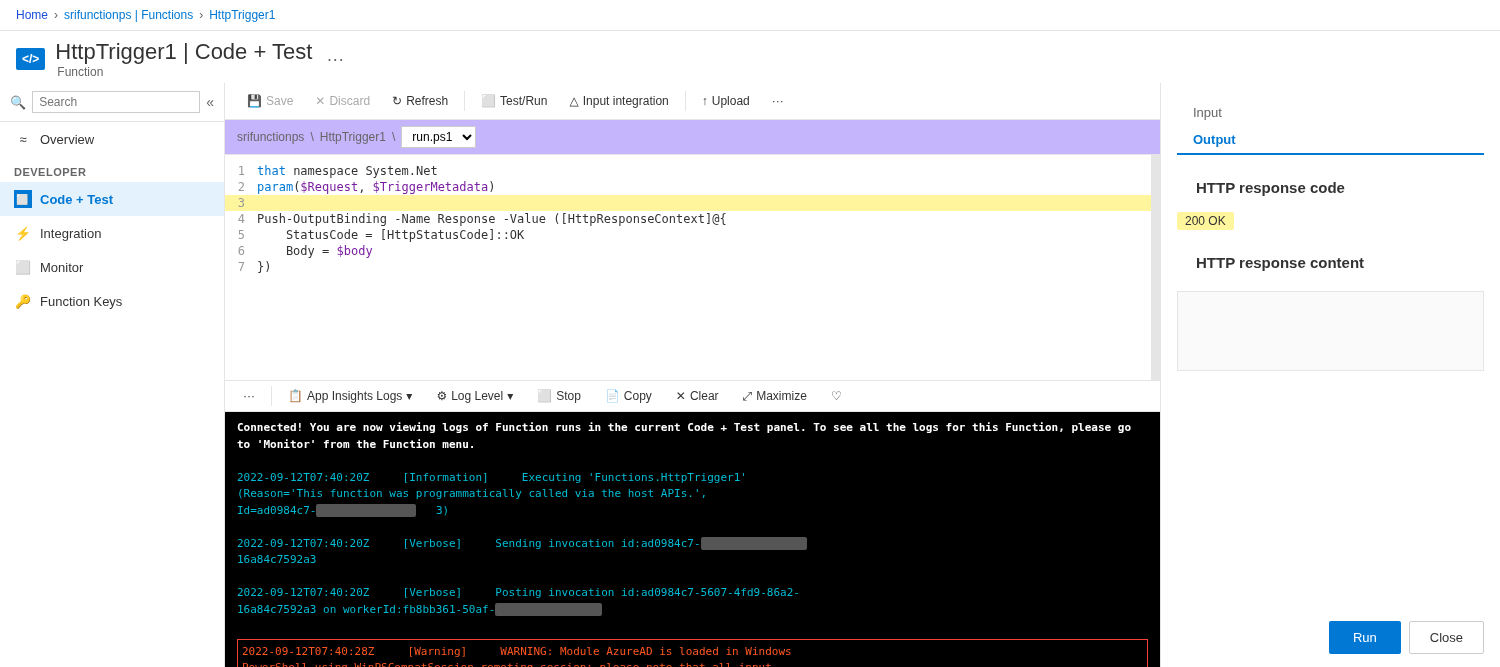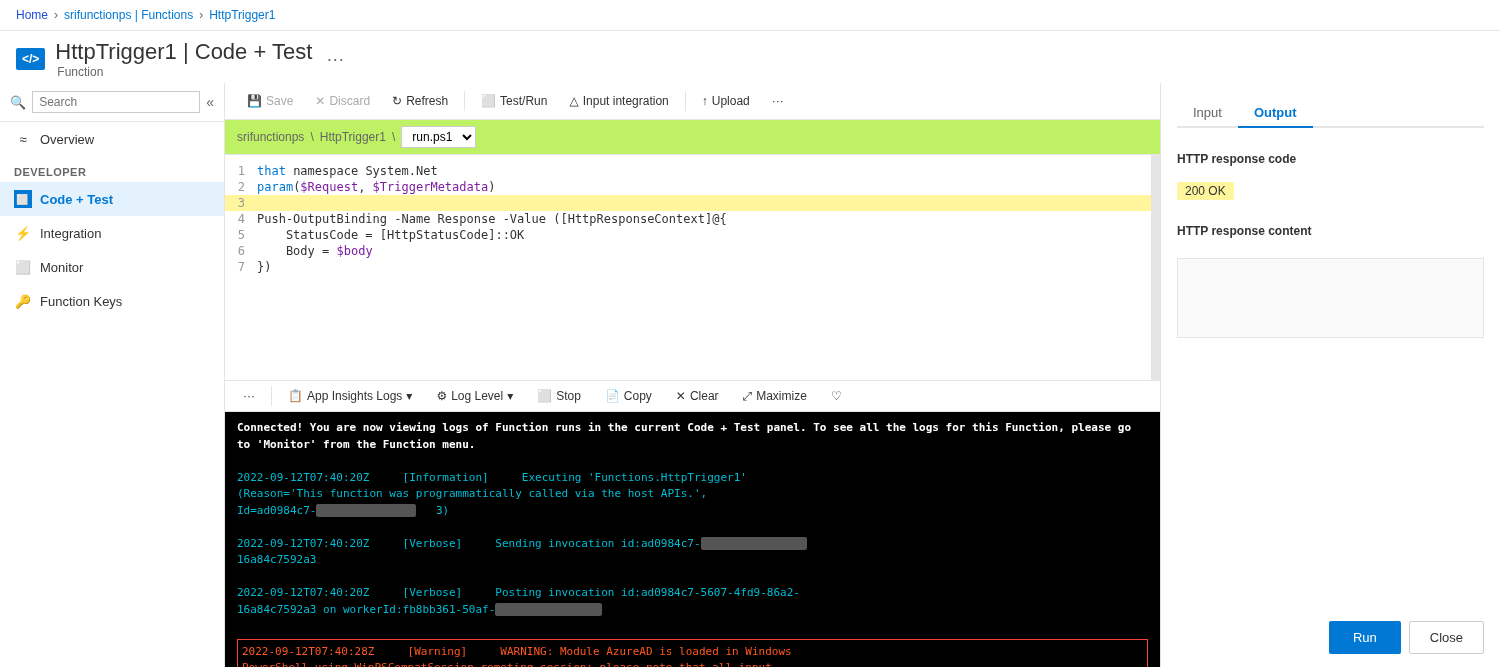--- a/index.html
+++ b/index.html
@@ -33,45 +33,45 @@
     .content-area { flex: 1; display: flex; flex-direction: column; overflow: hidden; }
 
     
     .toolbar { display: flex; align-items: center; gap: 2px; padding: 6px 12px; border-bottom: 1px solid #e5e5e5; background: #fff; }
     .toolbar-btn { display: flex; align-items: center; gap: 4px; padding: 5px 10px; font-size: 12px; color: #333; cursor: pointer; border: none; background: transparent; border-radius: 2px; }
     .toolbar-btn.disabled { color: #aaa; cursor: default; }
     .toolbar-separator { width: 1px; height: 20px; background: #e5e5e5; margin: 0 4px; }
 
     
     .editor-area { flex: 1; display: flex; flex-direction: column; overflow: hidden; }
-    .editor-breadcrumb { display: flex; align-items: center; gap: 6px; padding: 6px 12px; font-size: 12px; color: #666; border-bottom: 1px solid #e5e5e5; background: #bef264; }
+    .editor-breadcrumb { display: flex; align-items: center; gap: 6px; padding: 6px 12px; font-size: 12px; color: #666; border-bottom: 1px solid #e5e5e5; background: #c4b5fd; }
     .editor-breadcrumb select { border: 1px solid #ccc; font-size: 12px; padding: 2px 6px; background: #fff; }
 
     .editor-main { display: flex; flex: 1; overflow: hidden; }
     .code-editor { flex: 1; background: #fff; border-right: 1px solid #e5e5e5; overflow: hidden; font-family: 'Consolas', monospace; font-size: 12px; }
     .code-line { display: flex; align-items: flex-start; padding: 1px 0; }
     .line-num { width: 32px; min-width: 32px; text-align: right; padding-right: 12px; color: #999; font-size: 12px; user-select: none; }
     .line-code { flex: 1; white-space: pre; }
     .line-highlighted { background: #fff59d; }
 
     
     .log-panel { height: 290px; display: flex; flex-direction: column; border-top: 1px solid #e5e5e5; }
     .log-toolbar { display: flex; align-items: center; gap: 4px; padding: 4px 8px; border-bottom: 1px solid #e5e5e5; background: #fff; }
     .log-btn { display: flex; align-items: center; gap: 4px; padding: 4px 10px; font-size: 12px; color: #333; cursor: pointer; border: none; background: transparent; border-radius: 2px; }
     .log-content { flex: 1; background: #000; color: #fff; font-family: 'Consolas', monospace; font-size: 11px; padding: 8px 12px; overflow-y: auto; line-height: 1.5; }
     .log-white { color: #fff; font-weight: bold; }
     .log-warning-box { border: 1px solid #f44336; padding: 4px; margin: 4px 0; color: #ff5722; }
     .log-info { color: #00bcd4; }
 
     
     .right-panel { width: 340px; min-width: 340px; border-left: 1px solid #e5e5e5; display: flex; flex-direction: column; padding: 16px; gap: 12px; }
-    .tab-bar { display: flex; gap: 0; border-bottom: 2px solid #e5e5e5; margin-bottom: 12px; }
+    .tab-bar { display: flex; gap: 0; border-bottom: 2px solid #e5e5e5; margin-bottom: 12px; flex-direction: column; }
     .tab { padding: 6px 16px; font-size: 13px; cursor: pointer; color: #666; border-bottom: 2px solid transparent; margin-bottom: -2px; }
     .tab.active { color: #0078d4; border-bottom: 2px solid #0078d4; font-weight: 600; }
-    .right-panel-label { font-size: 12px; font-weight: 600; color: #333; margin-bottom: 4px; }
+    .right-panel-label { font-size: 15px; font-weight: 600; color: #333; margin-bottom: 4px; margin-left: 19px; }
     .status-badge { display: inline-block; background: #fff59d; color: #333; font-size: 12px; padding: 2px 8px; border-radius: 2px; font-weight: 500; }
     .response-content-box { border: 1px solid #e5e5e5; min-height: 80px; background: #fafafa; margin-top: 4px; }
     .right-panel-actions { display: flex; gap: 8px; margin-top: auto; justify-content: flex-end; }
     .btn-run { background: #0078d4; color: #fff; border: none; padding: 8px 24px; font-size: 13px; cursor: pointer; border-radius: 2px; }
     .btn-close { background: #fff; color: #333; border: 1px solid #ccc; padding: 8px 20px; font-size: 13px; cursor: pointer; border-radius: 2px; }
 
     .kw { color: #0078d4; }
     .str { color: #e65100; }
     .param { color: #7b1fa2; }
   </style>

